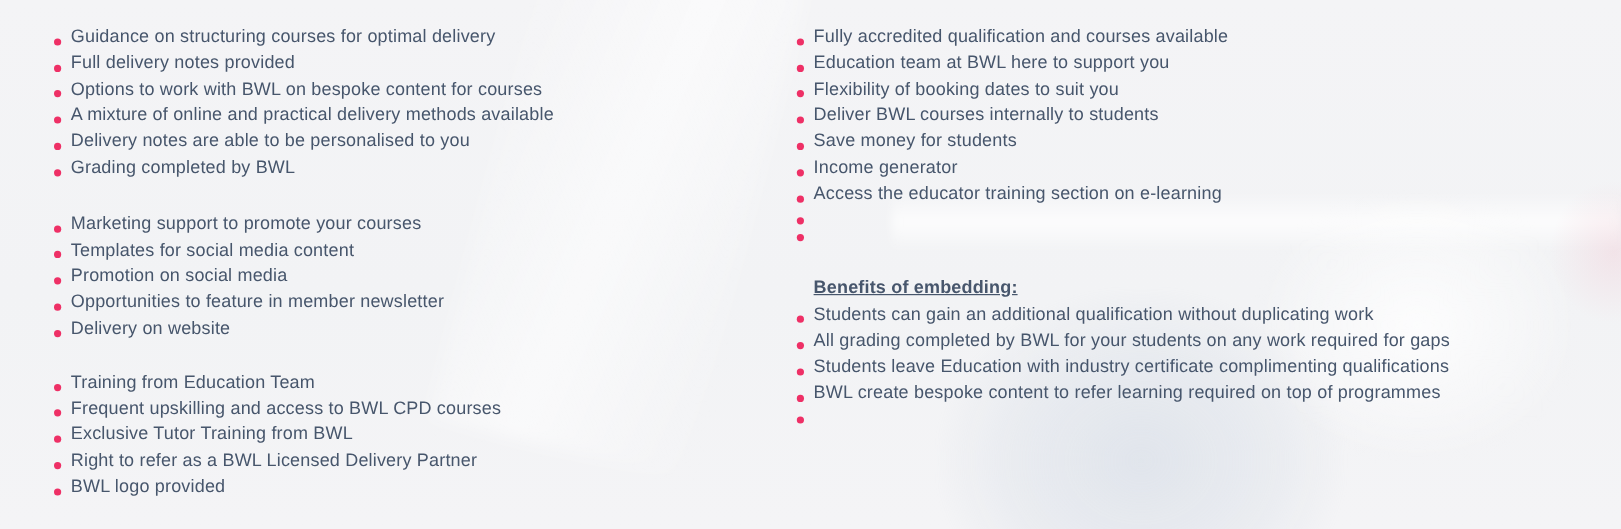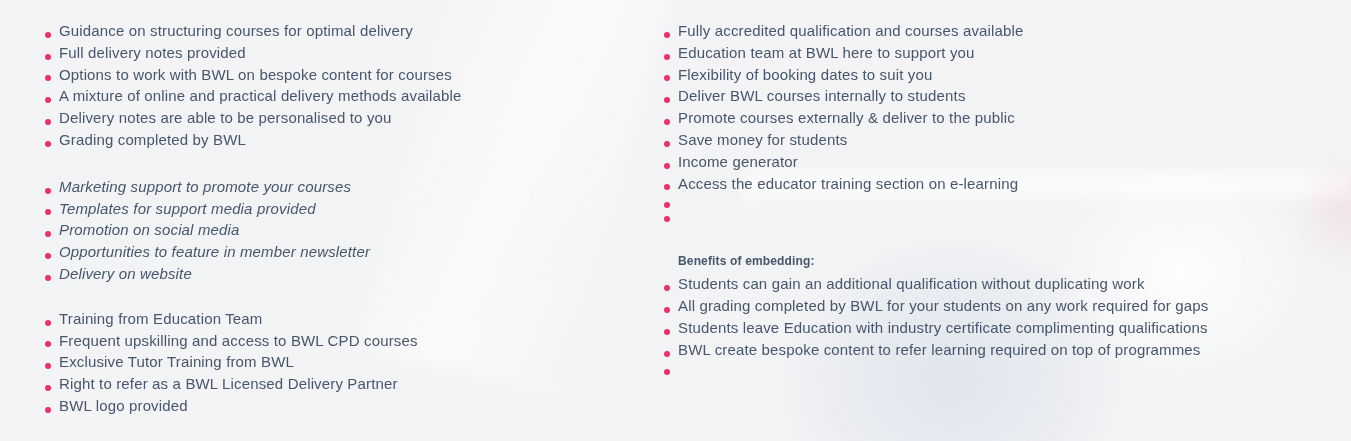--- a/index.html
+++ b/index.html
@@ -39,43 +39,44 @@
 
   .col {
     position: absolute;
     top: 20px;
   }
   .col-left  { left: 45px;  width: 580px; }
   .col-right { left: 664px; width: 640px; }
 
   ul.group { list-style: none; }
   .col-left  ul.group-0 { margin-bottom: 25px; }
-  .col-left  ul.group-1 { margin-bottom: 23px; font-style: italic; }
+  .col-left  ul.group-1 { margin-bottom: 23px; }
   .col-right ul.group-0 { margin-bottom: 0; }
 
   li.item {
     display: flex;
     align-items: center;
     font-size: 15px;
     line-height: 21.8px;
     letter-spacing: 0.15px;
     color: var(--text-color, #47566c);
   }
   .dot {
     flex: 0 0 auto;
     width: 6px; height: 6px;
     border-radius: 50%;
     background: var(--bullet-color, #ee3066);
     margin: 8px 8px 0 0;
   }
 
   .benefits-heading {
-    font-size: 12px;
+    font-size: 15px;
     line-height: 22px;
     font-weight: bold;
+    text-decoration: underline;
     letter-spacing: 0.15px;
     color: var(--text-color, #47566c);
     margin: 28px 0 1px 14px;
   }
 </style>
 </head>
 <body style="background-color: rgb(243, 243, 245);">
 
 <main>
 
@@ -122,21 +123,21 @@
       </ul>
     <ul class="group group-1">
 
         <li class="item">
           <span class="dot"></span>
           <span>Marketing support to promote your courses</span>
         </li>
 
         <li class="item">
           <span class="dot"></span>
-          <span>Templates for support media provided</span>
+          <span>Templates for social media content</span>
         </li>
 
         <li class="item">
           <span class="dot"></span>
           <span>Promotion on social media</span>
         </li>
 
         <li class="item">
           <span class="dot"></span>
           <span>Opportunities to feature in member newsletter</span>
@@ -192,24 +193,20 @@
         <li class="item">
           <span class="dot"></span>
           <span>Flexibility of booking dates to suit you</span>
         </li>
 
         <li class="item">
           <span class="dot"></span>
           <span>Deliver BWL courses internally to students</span>
         </li>
 
-        <li class="item">
-          <span class="dot"></span>
-          <span>Promote courses externally &amp; deliver to the public</span>
-        </li>
 
         <li class="item">
           <span class="dot"></span>
           <span>Save money for students</span>
         </li>
 
         <li class="item">
           <span class="dot"></span>
           <span>Income generator</span>
         </li>

